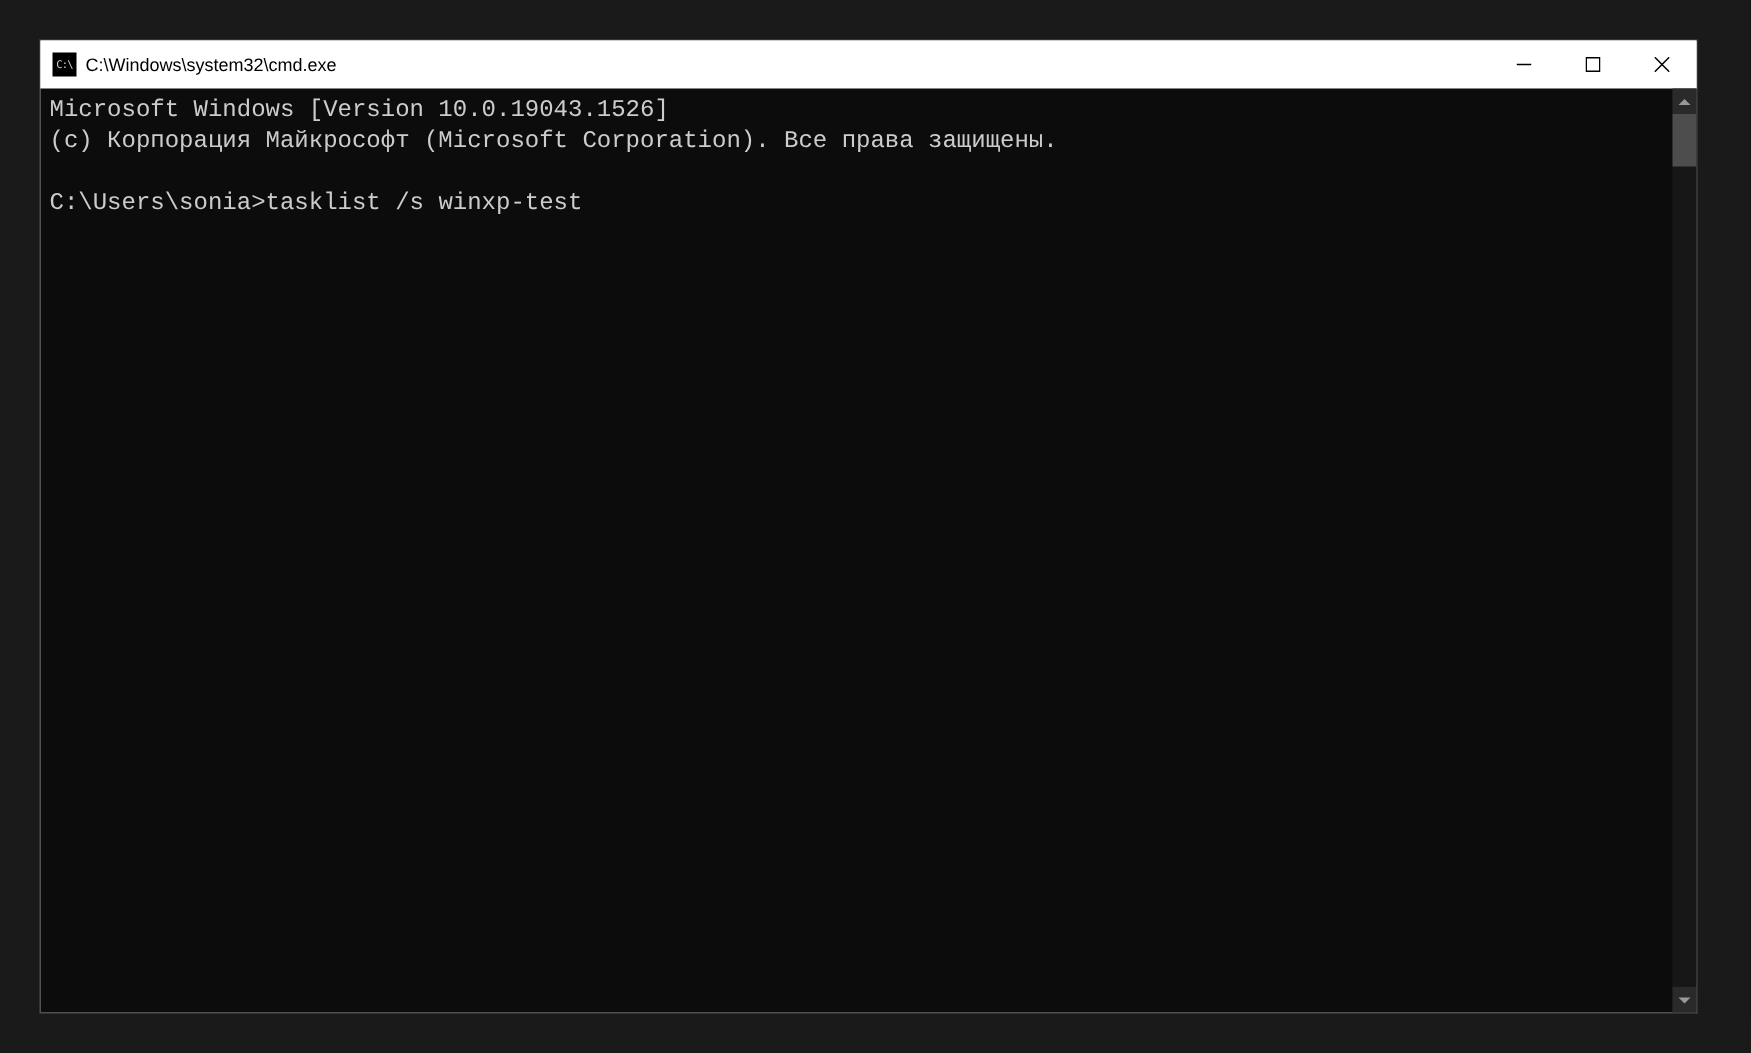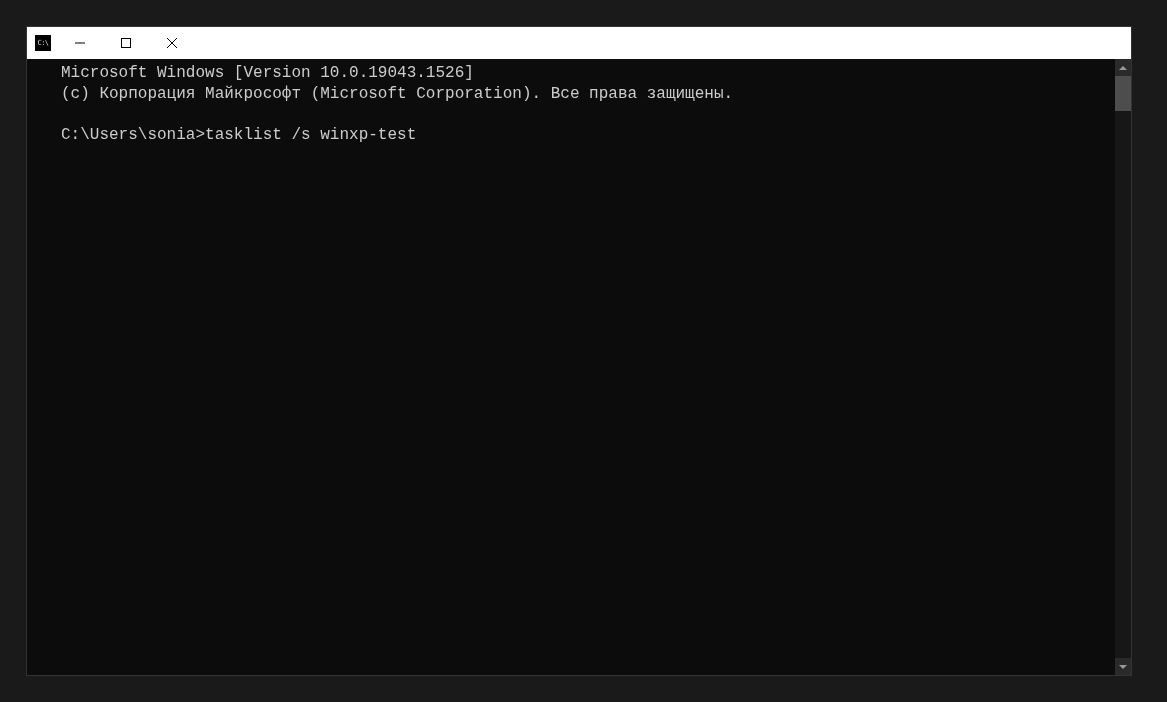--- a/index.html
+++ b/index.html
@@ -67,21 +67,20 @@
     }
     .titlebar-btn svg {
       width: 10px;
       height: 10px;
     }
     .console-area {
       flex: 1;
       background: #0c0c0c;
       display: flex;
       overflow: hidden;
-      padding-left: 28px;
     }
     .console-content {
       flex: 1;
       padding: 4px 6px;
       font-family: Consolas, "Courier New", monospace;
       font-size: 16px;
       line-height: 1.3;
       color: #cccccc;
       white-space: pre;
       overflow: hidden;
@@ -128,20 +127,21 @@
     }
   </style>
 </head>
 <body>
 
 <div class="window">
   <div class="titlebar">
     <div class="titlebar-icon">
       <span>C:\</span>
     </div>
+    <div class="titlebar-title">C:\Windows\system32\cmd.exe</div>
     <div class="titlebar-controls">
       <button class="titlebar-btn">
         <svg viewBox="0 0 10 10">
           <line x1="0" y1="5" x2="10" y2="5" stroke="#000" stroke-width="1"></line>
         </svg>
       </button>
       <button class="titlebar-btn">
         <svg viewBox="0 0 10 10">
           <rect x="0.5" y="0.5" width="9" height="9" fill="none" stroke="#000" stroke-width="1"></rect>
         </svg>

